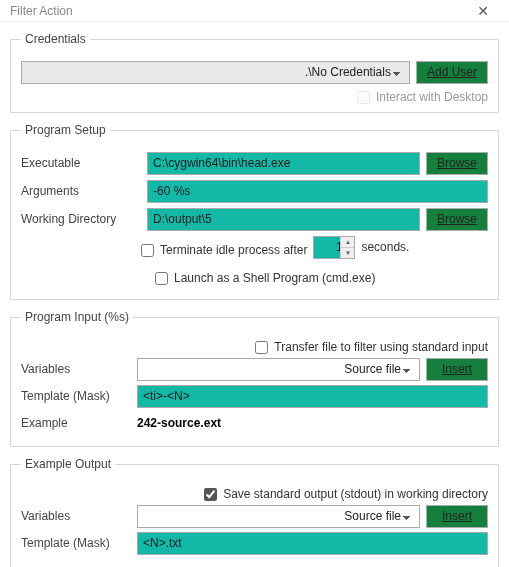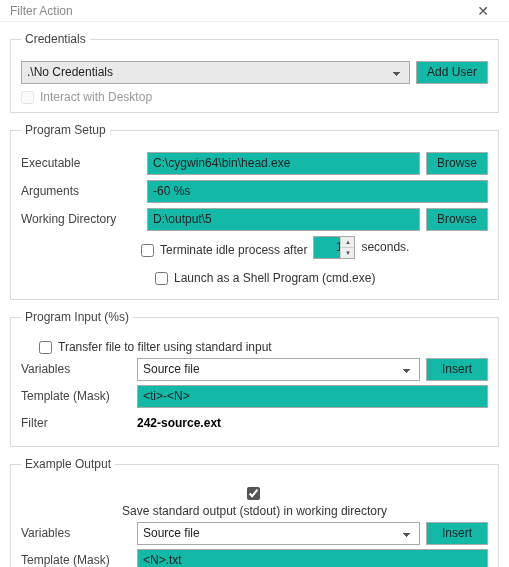--- a/index.html
+++ b/index.html
@@ -78,43 +78,46 @@
   select.combo {
     background: #e9e9e9;
     padding-right: 18px;
     appearance: none;
     -webkit-appearance: none;
     background-image: linear-gradient(45deg, transparent 50%, #555 50%),
                       linear-gradient(135deg, #555 50%, transparent 50%);
     background-position: calc(100% - 12px) 10px, calc(100% - 8px) 10px;
     background-size: 4px 4px, 4px 4px;
     background-repeat: no-repeat;
+    text-align: right;
   }
   select.combo-white {
     background-color: #fff;
   }
   .btn {
     height: 23px;
     min-width: 62px;
     padding: 0 10px;
     border: 1px solid #adadad;
-    background: #14b8a6;
+    background: #15803d;
     font-family: inherit;
     font-size: 12px;
     color: #222;
     cursor: pointer;
+    text-decoration: underline;
   }
   .grow { flex: 1; }
   .cred-row select { flex: 1; }
   .chk-row {
     display: flex;
     align-items: center;
     gap: 4px;
     color: #999;
     margin-top: 6px;
+    justify-content: flex-end;
   }
   .chk-row.enabled { color: #333; }
   input[type=checkbox] {
     width: 13px;
     height: 13px;
     margin: 0 2px 0 0;
     accent-color: #555;
   }
   .chk-disabled { opacity: 0.55; }
   .num {
@@ -243,29 +246,29 @@
       </select>
       <button class="btn">Insert</button>
     </div>
 
     <div class="row sec-row">
       <div class="lbl-sm">Template (Mask)</div>
       <input type="text" class="grow" value="&lt;ti&gt;-&lt;N&gt;" style="">
     </div>
 
     <div class="row sec-row">
-      <div class="lbl-sm">Filter</div>
+      <div class="lbl-sm">Example</div>
       <div class="example">242-source.ext</div>
     </div>
   </fieldset>
 
   <fieldset>
     <legend>Example Output</legend>
 
-    <label class="chk-row enabled" style="color:#333;flex-direction:column;">
+    <label class="chk-row enabled" style="color:#333;">
       <input type="checkbox" checked="" style="">
       <span>Save standard output (stdout) in working directory</span>
     </label>
 
     <div class="row sec-row">
       <div class="lbl-sm">Variables</div>
       <select class="combo combo-white grow">
         <option>Source file</option>
       </select>
       <button class="btn">Insert</button>

